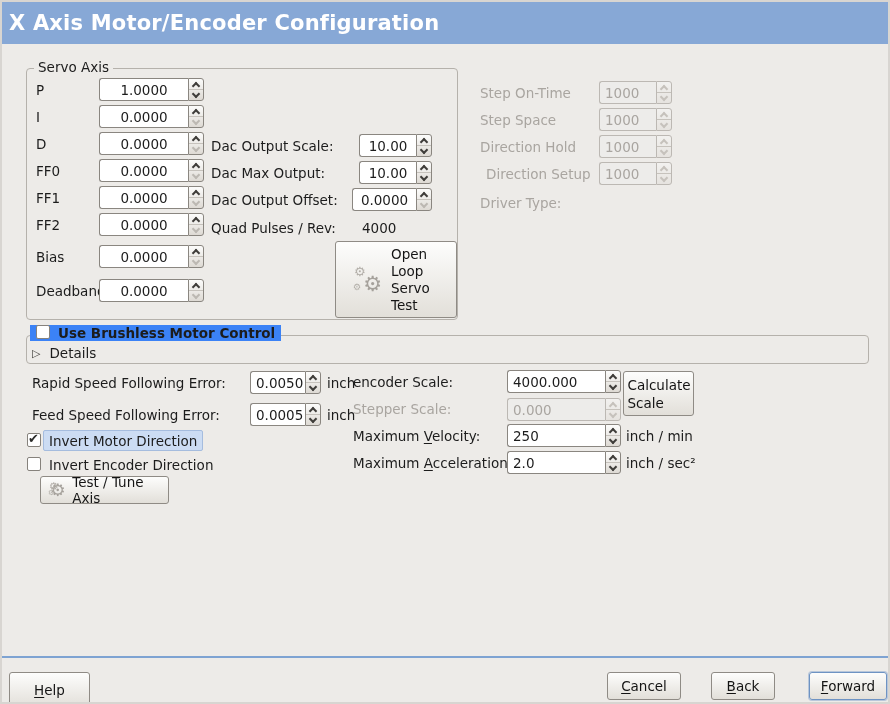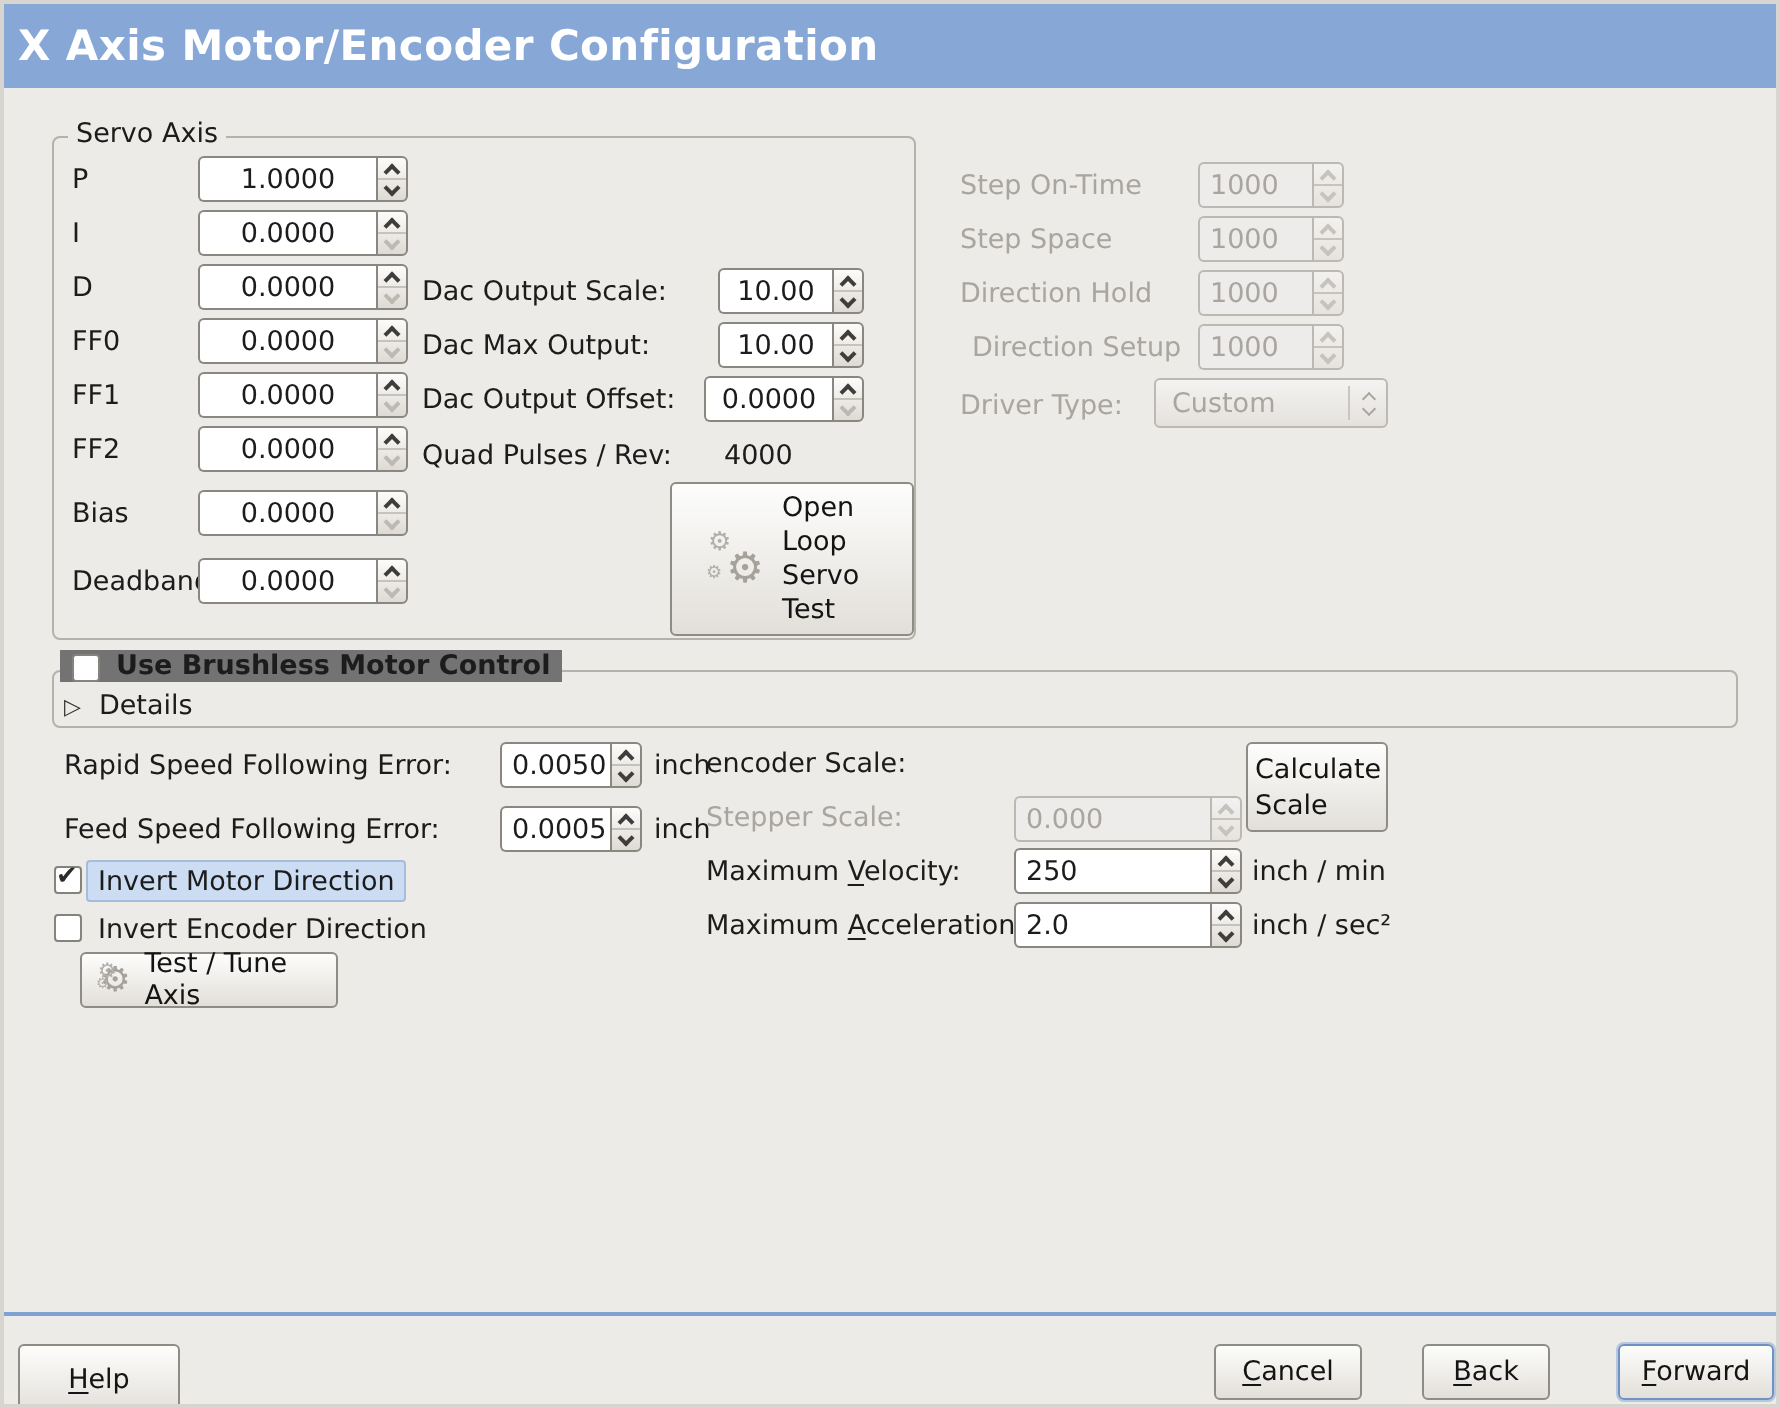--- a/index.html
+++ b/index.html
@@ -289,31 +289,23 @@
       <div class="spin-half up">
           <i class="chev up"></i>
         </div>
       <div class="spin-half">
           <i class="chev down"></i>
         </div>
     </div>
   </div>
 
   <span class="lbl dis" style="left:478px;top:193px">Driver Type:</span>
-  <div class="combo" style="left:575px;top:187px;width:117px">
-    <span class="txt">Custom</span>
-    <span class="sep"></span>
-    <span class="arrows">
-        <i class="chev up"></i>
-        <i class="chev down"></i>
-      </span>
-  </div>
 
   <div class="frame" style="left:24px;top:333px;width:843px;height:29px"></div>
-  <div style="position:absolute;left:28px;top:323px;background:#737373;padding:0 6px;display:flex;align-items:flex-end;gap:8px">
+  <div style="position:absolute;left:28px;top:323px;background:#3b82f6;padding:0 6px;display:flex;align-items:flex-start;gap:8px">
     <span class="checkbox" style="position:static"></span>
     <span class="lbl b" style="position:static">Use Brushless Motor Control</span>
   </div>
   <div class="expander" style="left:30px;top:343px">
     <span class="tri">▷</span>
     <span>Details</span>
   </div>
 
   <span class="lbl" style="left:30px;top:373px">Rapid Speed Following Error:</span>
   <div class="spinbox" style="left:248px;top:369px;width:71px">
@@ -337,20 +329,31 @@
           <i class="chev up"></i>
         </div>
       <div class="spin-half">
           <i class="chev down"></i>
         </div>
     </div>
   </div>
   <span class="lbl" style="left:325px;top:405px">inch</span>
 
   <span class="lbl" style="left:351px;top:372px">encoder Scale:</span>
+  <div class="spinbox" style="left:505px;top:368px;width:114px">
+    <div class="entry">4000.000</div>
+    <div class="spin">
+      <div class="spin-half up">
+          <i class="chev up"></i>
+        </div>
+      <div class="spin-half">
+          <i class="chev down"></i>
+        </div>
+    </div>
+  </div>
   <div class="btn" style="left:621px;top:369px;width:71px;height:45px">
     <span class="btn-calc-label">Calculate Scale</span>
   </div>
 
   <span class="lbl dis" style="left:351px;top:399px">Stepper Scale:</span>
   <div class="spinbox disabled" style="left:505px;top:396px;width:114px">
     <div class="entry">0.000</div>
     <div class="spin">
       <div class="spin-half up">
           <i class="chev up"></i>

